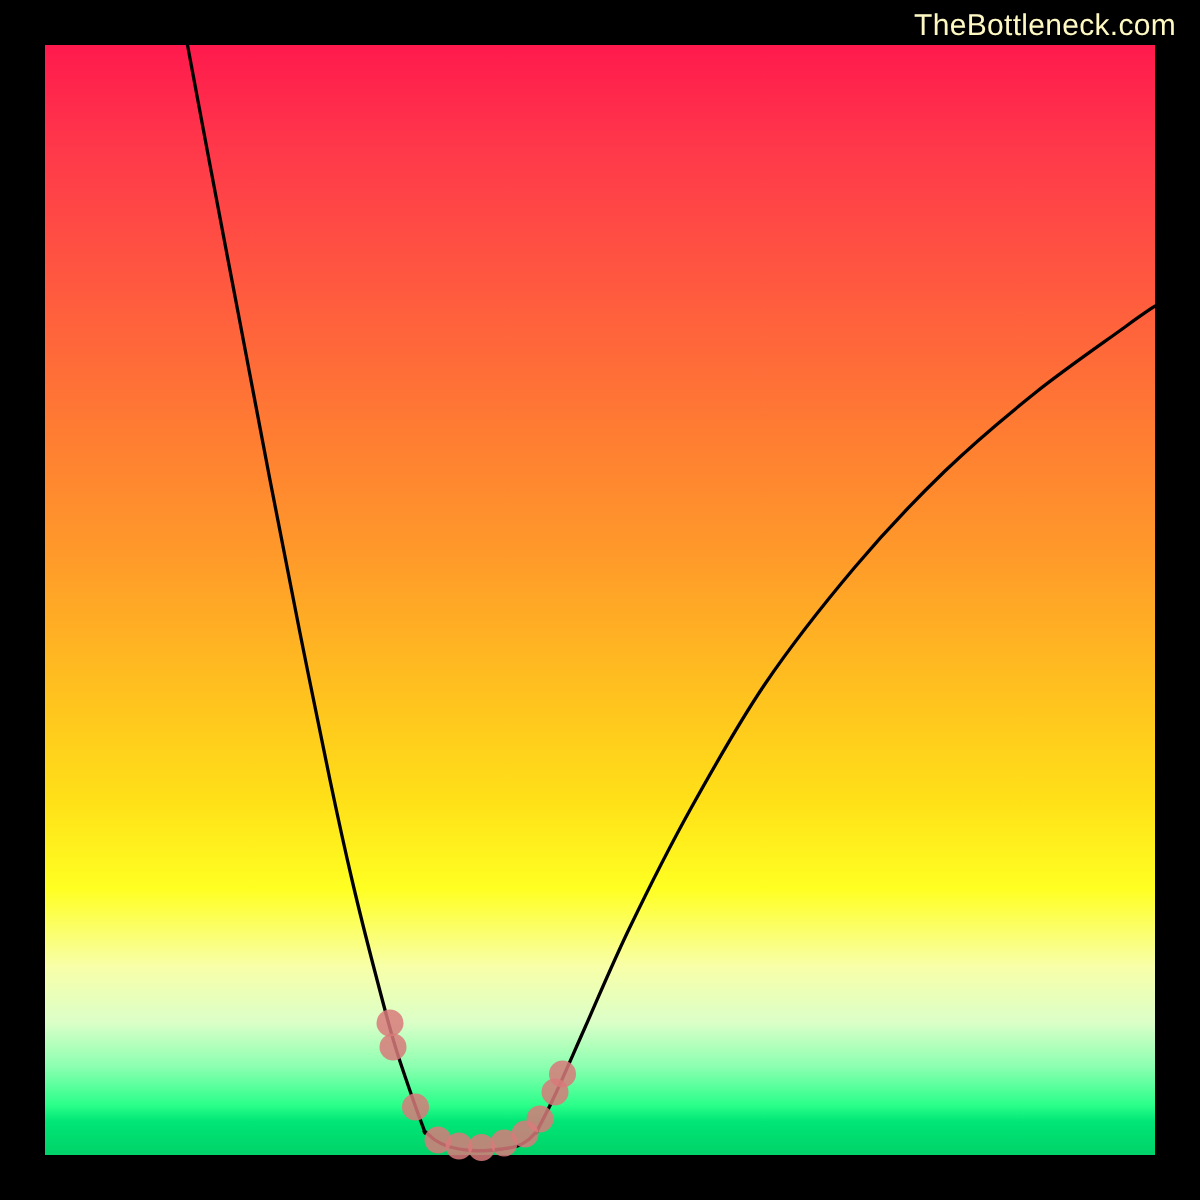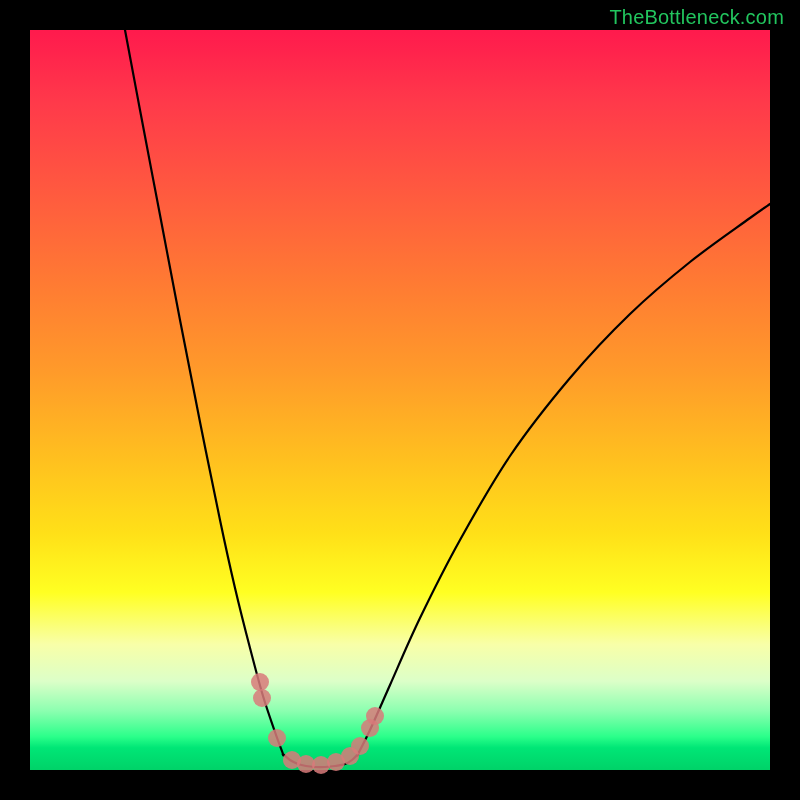--- a/index.html
+++ b/index.html
@@ -31,21 +31,21 @@
       #8cffb0 92%,
       #2bff8a 95.5%,
       #00e676 97%,
       #00d268 100%
     );
   }
   .watermark {
     position: absolute;
     top: 6px;
     right: 16px;
-    color: #22c55e;
+    color: #fef9c3;
     font-size: 20px;
     letter-spacing: 0.2px;
     z-index: 5;
     text-align: right;
   }
   svg.curve {
     position: absolute;
     left: 0;
     top: 0;
     width: 740px;

